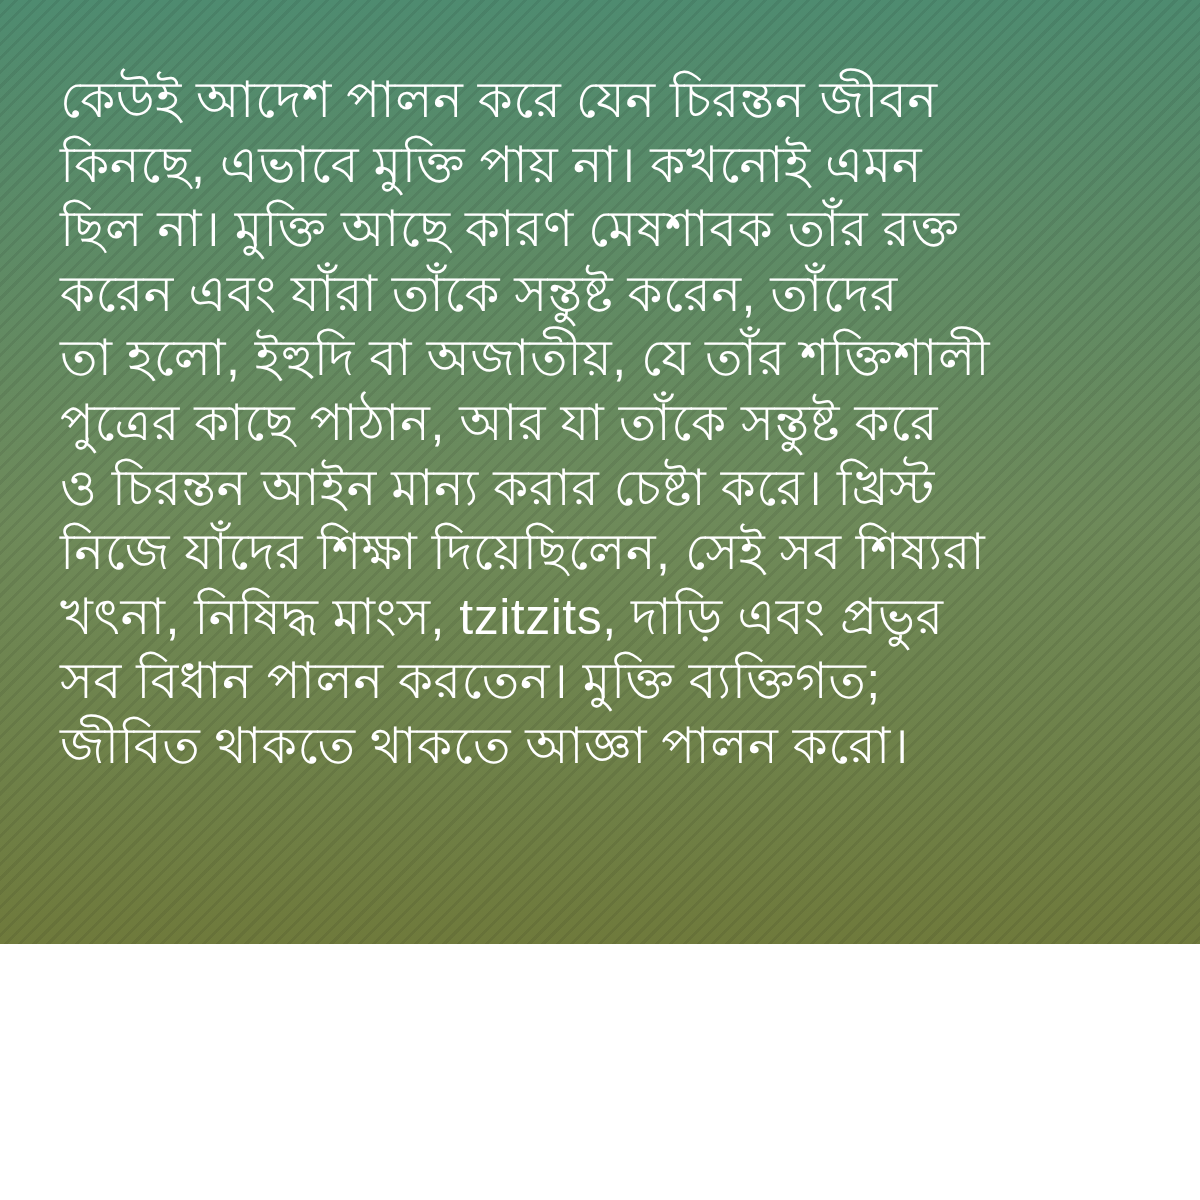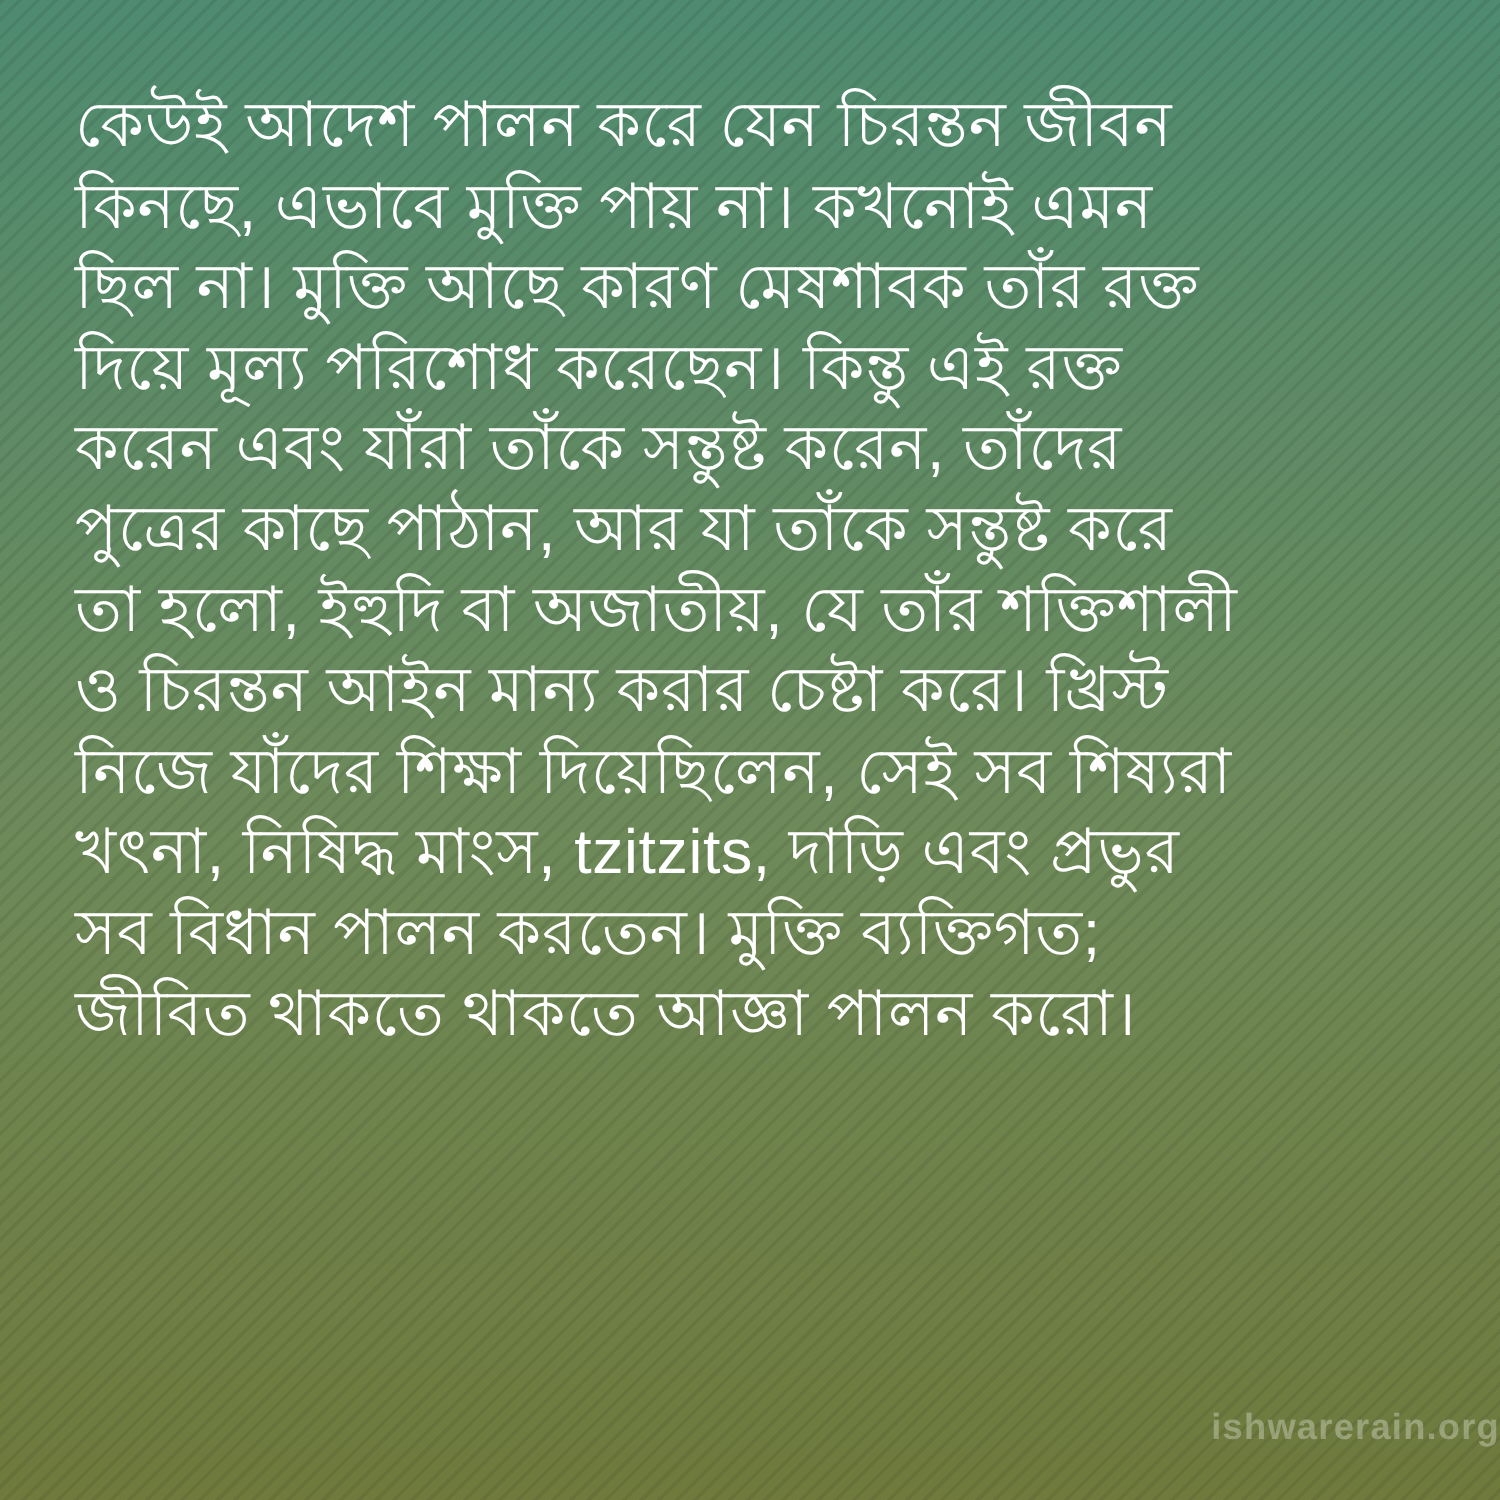--- a/index.html
+++ b/index.html
@@ -5,21 +5,21 @@
   html, body {
     margin: 0;
     padding: 0;
     width: 1200px;
     height: 1200px;
     overflow: hidden;
   }
   .canvas {
     position: relative;
     width: 1200px;
-    height: 1200px;
+    height: 944px;
     overflow: hidden;
     background:
       repeating-linear-gradient(135deg,
         var(--stripe, rgba(0,0,0,0.07)) 0px,
         var(--stripe, rgba(0,0,0,0.07)) 3px,
         transparent 3px,
         transparent 10px),
       linear-gradient(180deg,
         var(--gradient-top, #4e8b70) 0%,
         var(--gradient-middle, #6e8a5a) 55%,
@@ -54,24 +54,23 @@
   }
 </style>
 </head>
 <body>
 
 <div class="canvas">
   <div class="quote-block">
     <div class="quote-line">কেউই আদেশ পালন করে যেন চিরন্তন জীবন</div>
     <div class="quote-line">কিনছে, এভাবে মুক্তি পায় না। কখনোই এমন</div>
     <div class="quote-line">ছিল না। মুক্তি আছে কারণ মেষশাবক তাঁর রক্ত</div>
-    <div class="quote-line">দিয়ে মূল্য পরিশোধ করেছেন। কিন্তু এই রক্ত</div>
     <div class="quote-line">করেন এবং যাঁরা তাঁকে সন্তুষ্ট করেন, তাঁদের</div>
+    <div class="quote-line">তা হলো, ইহুদি বা অজাতীয়, যে তাঁর শক্তিশালী</div>
     <div class="quote-line">পুত্রের কাছে পাঠান, আর যা তাঁকে সন্তুষ্ট করে</div>
-    <div class="quote-line">তা হলো, ইহুদি বা অজাতীয়, যে তাঁর শক্তিশালী</div>
     <div class="quote-line">ও চিরন্তন আইন মান্য করার চেষ্টা করে। খ্রিস্ট</div>
     <div class="quote-line">নিজে যাঁদের শিক্ষা দিয়েছিলেন, সেই সব শিষ্যরা</div>
     <div class="quote-line">খৎনা, নিষিদ্ধ মাংস, tzitzits, দাড়ি এবং প্রভুর</div>
     <div class="quote-line">সব বিধান পালন করতেন। মুক্তি ব্যক্তিগত;</div>
     <div class="quote-line">জীবিত থাকতে থাকতে আজ্ঞা পালন করো।</div>
   </div>
   <div class="watermark">ishwarerain.org</div>
 </div>
 
 </body></html>

